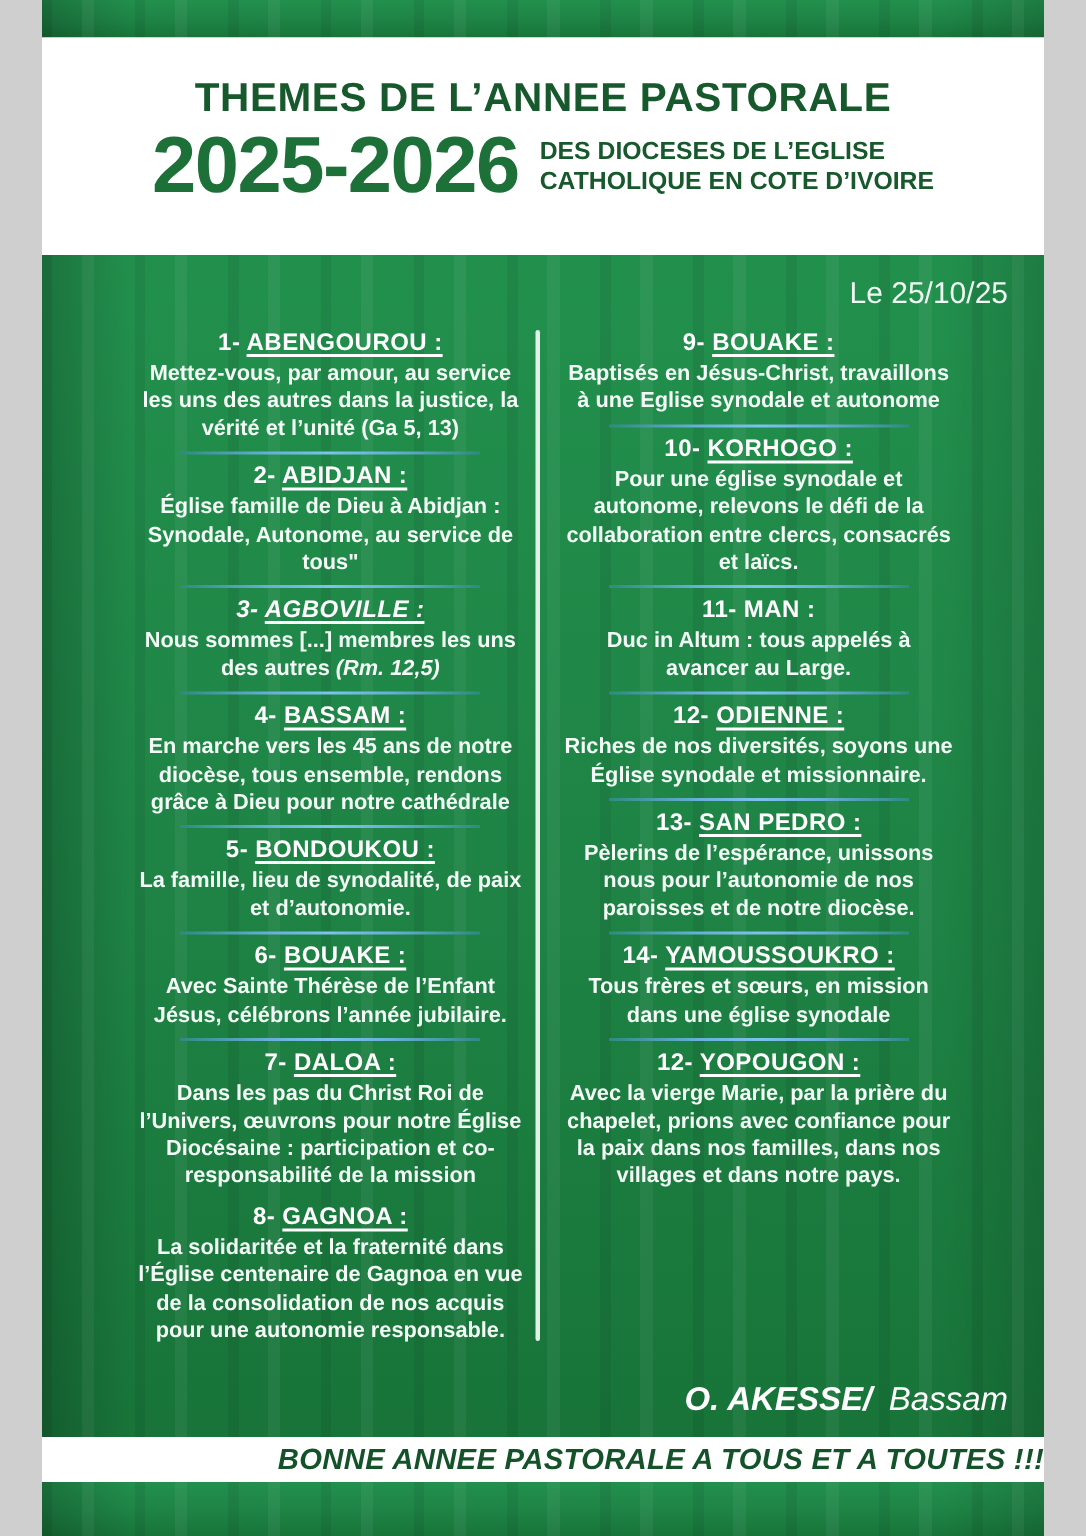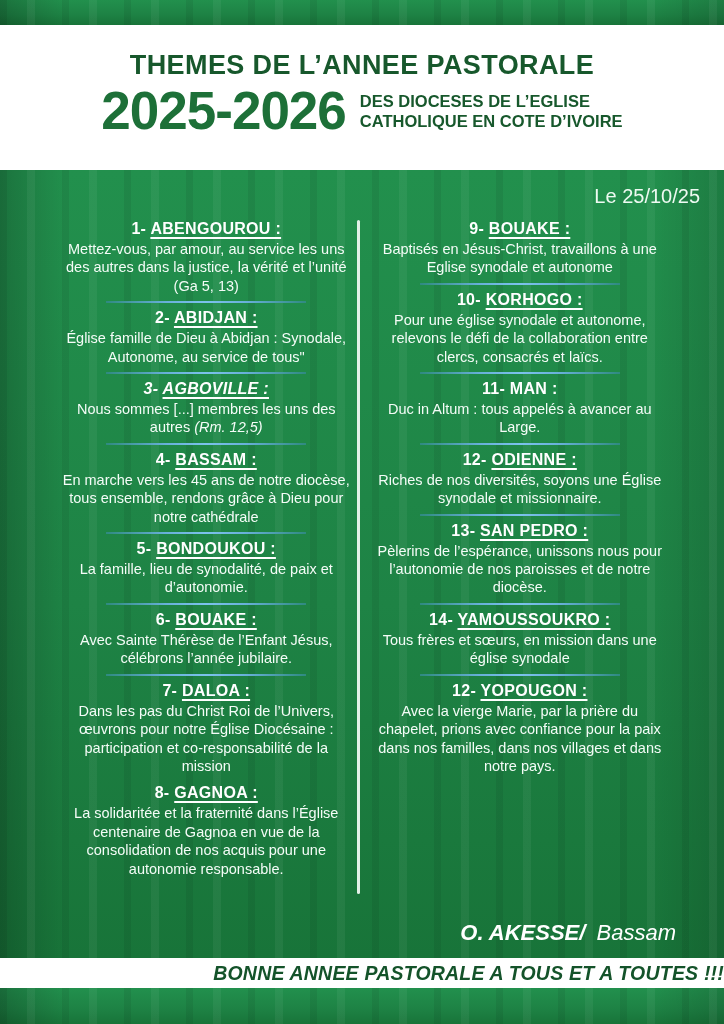--- a/index.html
+++ b/index.html
@@ -1,18 +1,18 @@
 <!DOCTYPE html>
 <html><head>
 <meta charset="utf-8">
 <style>
   * { box-sizing: border-box; margin: 0; padding: 0; }
   html,body { background:#cfcfcf; }
   .page {
-    width: 724px; height: 1024px; margin: 0 auto;
+    width: 668px; height: 1024px; margin: 0 auto;
     position: relative; overflow: hidden; background: #ffffff;
     font-family: "Liberation Sans", sans-serif;
   }
   .greentex {
     background:
       repeating-linear-gradient(90deg,
         rgba(0,0,0,0.07) 0px, rgba(0,0,0,0.07) 7px,
         rgba(0,0,0,0) 7px, rgba(0,0,0,0) 27px,
         rgba(255,255,255,0.05) 27px, rgba(255,255,255,0.05) 35px,
         rgba(0,0,0,0) 35px, rgba(0,0,0,0) 62px),
@@ -33,27 +33,27 @@
   .cols { display:flex; padding: 50px 60px 0 62px; }
   .col { flex:1; text-align:center; }
   .col-left { padding-right: 6px; }
   .col-right { padding-left: 16px; }
   .vdivider { width: 3px; height: 674px; background: #e2f1e7; border-radius: 2px; flex: none; }
   .item { margin-bottom: 3px; }
   .item + .item { margin-top: 9px; }
   .item-heading { font-size: 16px; font-weight: 700; color:#ffffff; letter-spacing: 0.3px; margin-bottom: 2px; }
   .item-heading.it { font-style: italic; }
   .item-heading .nc.u { text-decoration: underline; text-decoration-thickness: 1.5px; text-underline-offset: 3px; }
-  .item-body { font-size: 14.5px; line-height: 1.27; color: #f4fcf7; font-weight: 400; }
+  .item-body { font-size: 14.5px; line-height: 1.27; color: #f4fcf7; font-weight: 700; }
   .item-body em { font-style: italic; }
   .hdivider {
     height: 2px; width: 200px; margin: 6px auto; border: none;
     background: linear-gradient(90deg, #2f8a80 0%, #68b0d9 30%, #7cc2ec 50%, #68b0d9 70%, #2f8a80 100%);
   }
-  .signature { position:absolute; right: 48px; bottom: 12px; font-style: italic; font-size: 22px; color:#ffffff; }
+  .signature { position:absolute; right: 24px; bottom: 12px; font-style: italic; font-size: 22px; color:#ffffff; }
   .sig-author { font-weight: 800; }
   .sig-place { font-weight: 400; margin-left: 5px; }
   .footer-band { height: 30px; background:#ffffff; display:flex; align-items:center; justify-content:flex-end; }
   .footer-msg { color:#14532a; font-weight: 800; font-style: italic; font-size: 19.5px; letter-spacing: 0.2px; }
   .bottom-band { height: 36px; }
 </style>
 </head>
 <body>
 
 <div class="page">

